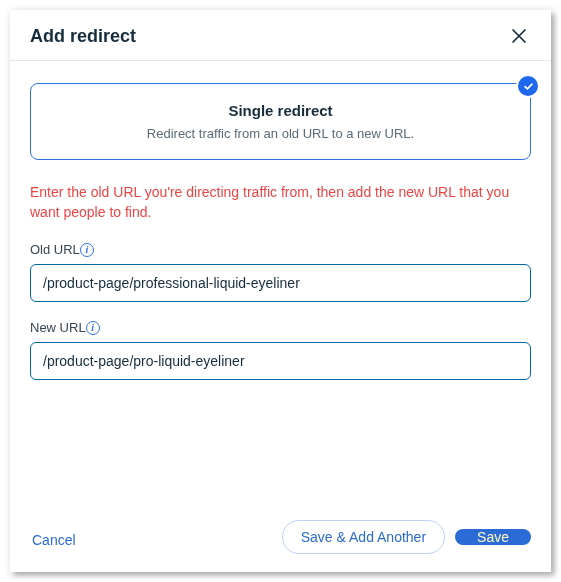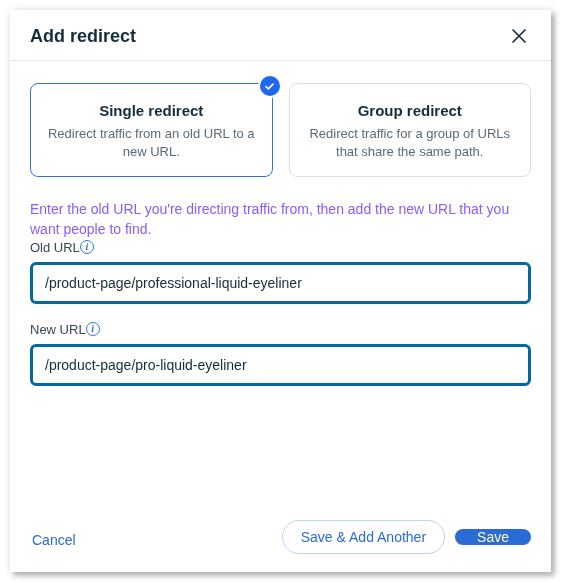--- a/index.html
+++ b/index.html
@@ -86,22 +86,23 @@
     height: 20px;
     background: #1e68f0;
     border-radius: 50%;
     display: flex;
     align-items: center;
     justify-content: center;
     box-shadow: 0 0 0 2px #fff;
   }
   .instructions {
     font-size: 14px;
-    color: #8b5cf6;
+    color: #ef4444;
     line-height: 1.45;
+    margin-bottom: 20px;
   }
   .field-group {
     margin-bottom: 18px;
   }
   .field-label {
     font-size: 13px;
     color: #3a4651;
     display: flex;
     align-items: center;
     gap: 0;
@@ -118,21 +119,21 @@
     justify-content: center;
     font-size: 10px;
     font-weight: 700;
     font-family: Georgia, serif;
     font-style: italic;
     line-height: 1;
     cursor: pointer;
   }
   .text-input {
     width: 100%;
-    border: 3px solid #0369a1;
+    border: 1px solid #0369a1;
     border-radius: 6px;
     padding: 10px 12px;
     font-size: 14px;
     color: #162d3d;
     background: #fff;
     outline: none;
   }
   .modal-footer {
     display: flex;
     align-items: flex-end;
@@ -195,24 +196,20 @@
       <div class="option-card selected">
         <div class="check-badge">
           <svg width="11" height="11" viewBox="0 0 12 12" fill="none">
             <path d="M2.2 6.2 L4.8 8.6 L9.8 3.4" stroke="#fff" stroke-width="1.8" stroke-linecap="round" stroke-linejoin="round"></path>
           </svg>
         </div>
         <div class="option-title">Single redirect</div>
         <div class="option-desc">Redirect traffic from an old URL to a new URL.</div>
       </div>
 
-      <div class="option-card">
-        <div class="option-title">Group redirect</div>
-        <div class="option-desc">Redirect traffic for a group of URLs that share the same path.</div>
-      </div>
 
     </div>
 
     <div class="instructions">Enter the old URL you're directing traffic from, then add the new URL that you want people to find.</div>
 
     <div class="field-group">
       <div class="field-label">
         <span>Old URL</span>
         <span class="info-icon">i</span>
       </div>

